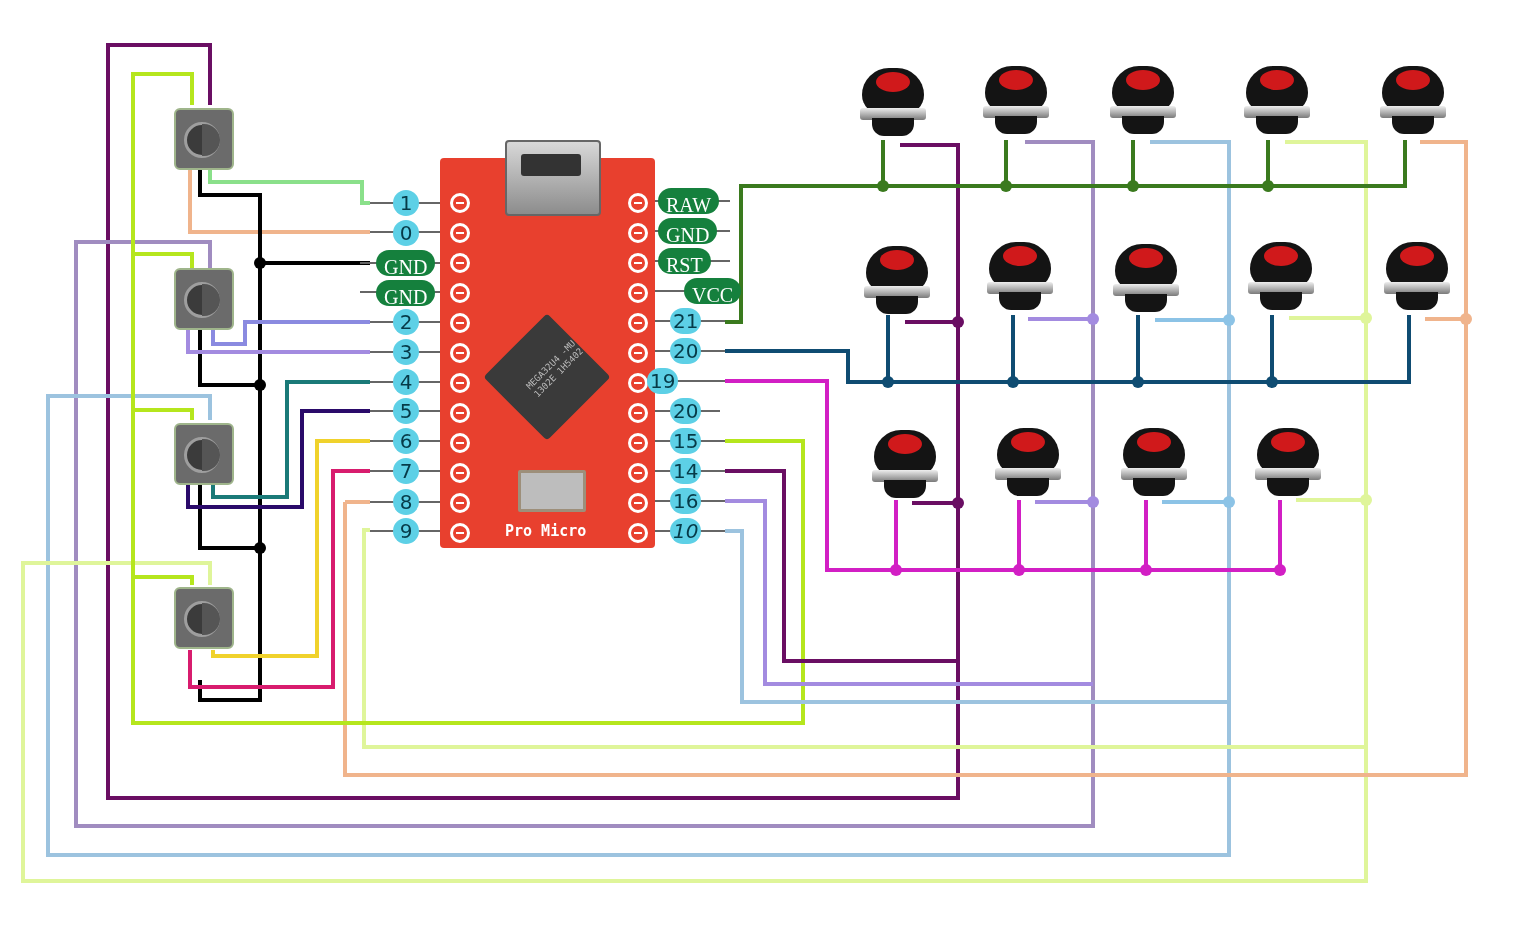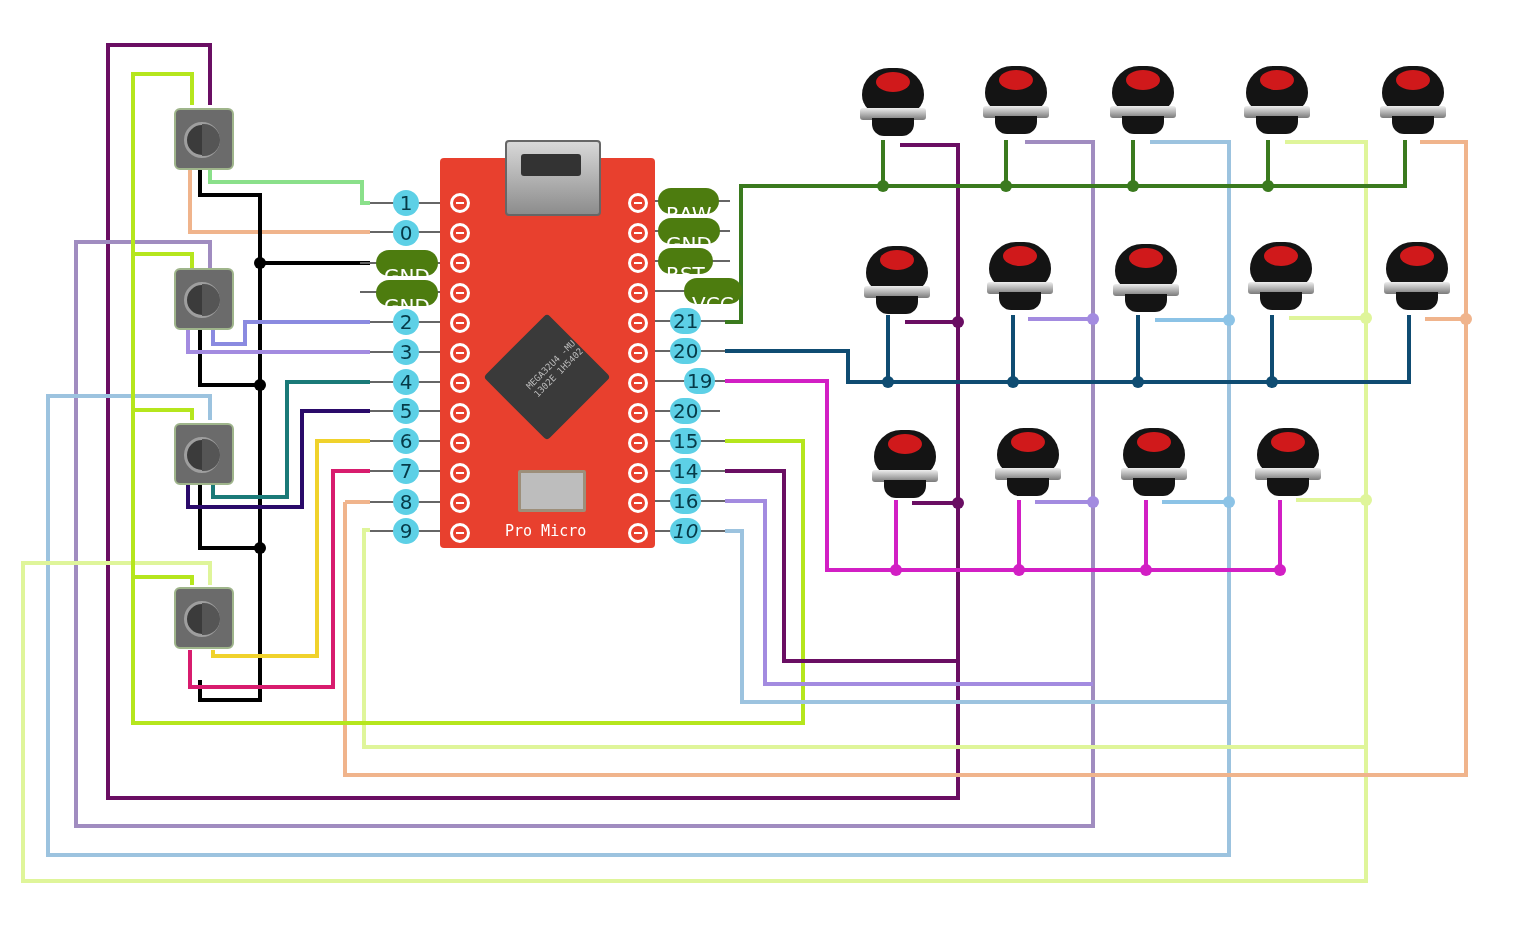--- a/index.html
+++ b/index.html
@@ -6,23 +6,23 @@
   body{width:1520px;height:939px;position:relative;overflow:hidden;font-family:"DejaVu Sans",sans-serif;}
   #wires{position:absolute;left:0;top:0;width:1520px;height:939px;}
   .board{position:absolute;left:440px;top:158px;width:215px;height:390px;background:#e8402e;border-radius:4px;}
   .usb{position:absolute;left:505px;top:140px;width:92px;height:72px;background:linear-gradient(#d8d8d8,#8c8c8c);border-radius:4px;border:2px solid #666;}
   .usb-hole{position:absolute;left:14px;top:12px;width:60px;height:22px;background:#333;border-radius:3px;}
   .chip{position:absolute;left:502px;top:332px;width:90px;height:90px;background:#3a3a3a;transform:rotate(45deg);border-radius:4px;}
   .chip-label{position:absolute;left:520px;top:358px;width:70px;color:#bbb;font-size:9px;font-family:"DejaVu Sans Mono",monospace;transform:rotate(-45deg);text-align:center;line-height:11px;}
   .crystal{position:absolute;left:518px;top:470px;width:62px;height:36px;background:#bdbdbd;border:3px solid #9d8f7a;border-radius:2px;}
   .hole{position:absolute;width:20px;height:20px;border-radius:50%;border:3px solid #fff;box-sizing:border-box;background:#e8402e;}
   .hole::after{content:"";position:absolute;left:3px;top:6px;width:8px;height:2px;background:#fff;}
-  .board-title{position:absolute;left:505px;top:522px;color:#fff;font-family:"DejaVu Sans Mono",monospace;font-weight:normal;font-size:15px;}
+  .board-title{position:absolute;left:505px;top:522px;color:#fff;font-family:"DejaVu Sans Mono",monospace;font-weight:bold;font-size:15px;}
   .pin{position:absolute;height:26px;min-width:26px;padding:0 3px;box-sizing:border-box;border-radius:13px;background:#5dd0e6;color:#063a48;font-size:20px;line-height:26px;text-align:center;}
-  .pin.black{background:#4d7c0f;color:#fff;padding:13px 8px;}
+  .pin.black{background:#15803d;color:#fff;padding:4px 8px;font-family:Liberation Serif, serif;}
   .enc{position:absolute;width:60px;height:62px;background:#6b6b6b;border-radius:6px;border:2px solid #9fb58b;box-sizing:border-box;}
   .enc .knob{position:absolute;left:8px;top:12px;width:36px;height:36px;border-radius:50%;background:#3b3b3b;border:3px solid #9e9e9e;box-sizing:border-box;}
   .enc .half{position:absolute;left:26px;top:14px;width:18px;height:32px;background:#555;border-radius:0 16px 16px 0;}
   .btn{position:absolute;width:66px;height:72px;}
   .btn .cap{position:absolute;left:2px;top:0;width:62px;height:46px;background:#141414;border-radius:31px 31px 22px 22px;}
   .btn .red{position:absolute;left:16px;top:4px;width:34px;height:20px;background:#d0191b;border-radius:50%;}
   .btn .nut{position:absolute;left:0;top:40px;width:66px;height:12px;background:linear-gradient(#eee,#7a7a7a);border-radius:3px;}
   .btn .base{position:absolute;left:12px;top:50px;width:42px;height:18px;background:#141414;border-radius:0 0 12px 12px;}
 </style>
 </head>
@@ -193,21 +193,21 @@
   <div class="pin" style="left:393px;top:489px;">8</div>
   <div class="pin" style="left:393px;top:518px;">9</div>
 </div>
 <div id="pins-right">
   <div class="pin black" style="left:658px;top:188px;">RAW</div>
   <div class="pin black" style="left:658px;top:218px;">GND</div>
   <div class="pin black" style="left:658px;top:248px;">RST</div>
   <div class="pin black" style="left:684px;top:278px;">VCC</div>
   <div class="pin" style="left:670px;top:308px;">21</div>
   <div class="pin" style="left:670px;top:338px;">20</div>
-  <div class="pin" style="left:684px;top:368px;">19</div>
+  <div class="pin" style="left:647px;top:368px;">19</div>
   <div class="pin" style="left:670px;top:398px;">20</div>
   <div class="pin" style="left:670px;top:428px;">15</div>
   <div class="pin" style="left:670px;top:458px;">14</div>
   <div class="pin" style="left:670px;top:488px;">16</div>
   <div class="pin" style="left:670px;top:518px;font-style:italic;">10</div>
 </div>
 
 <div class="enc" style="left:174px;top:108px;">
     <div class="knob"></div>
     <div class="half"></div>

